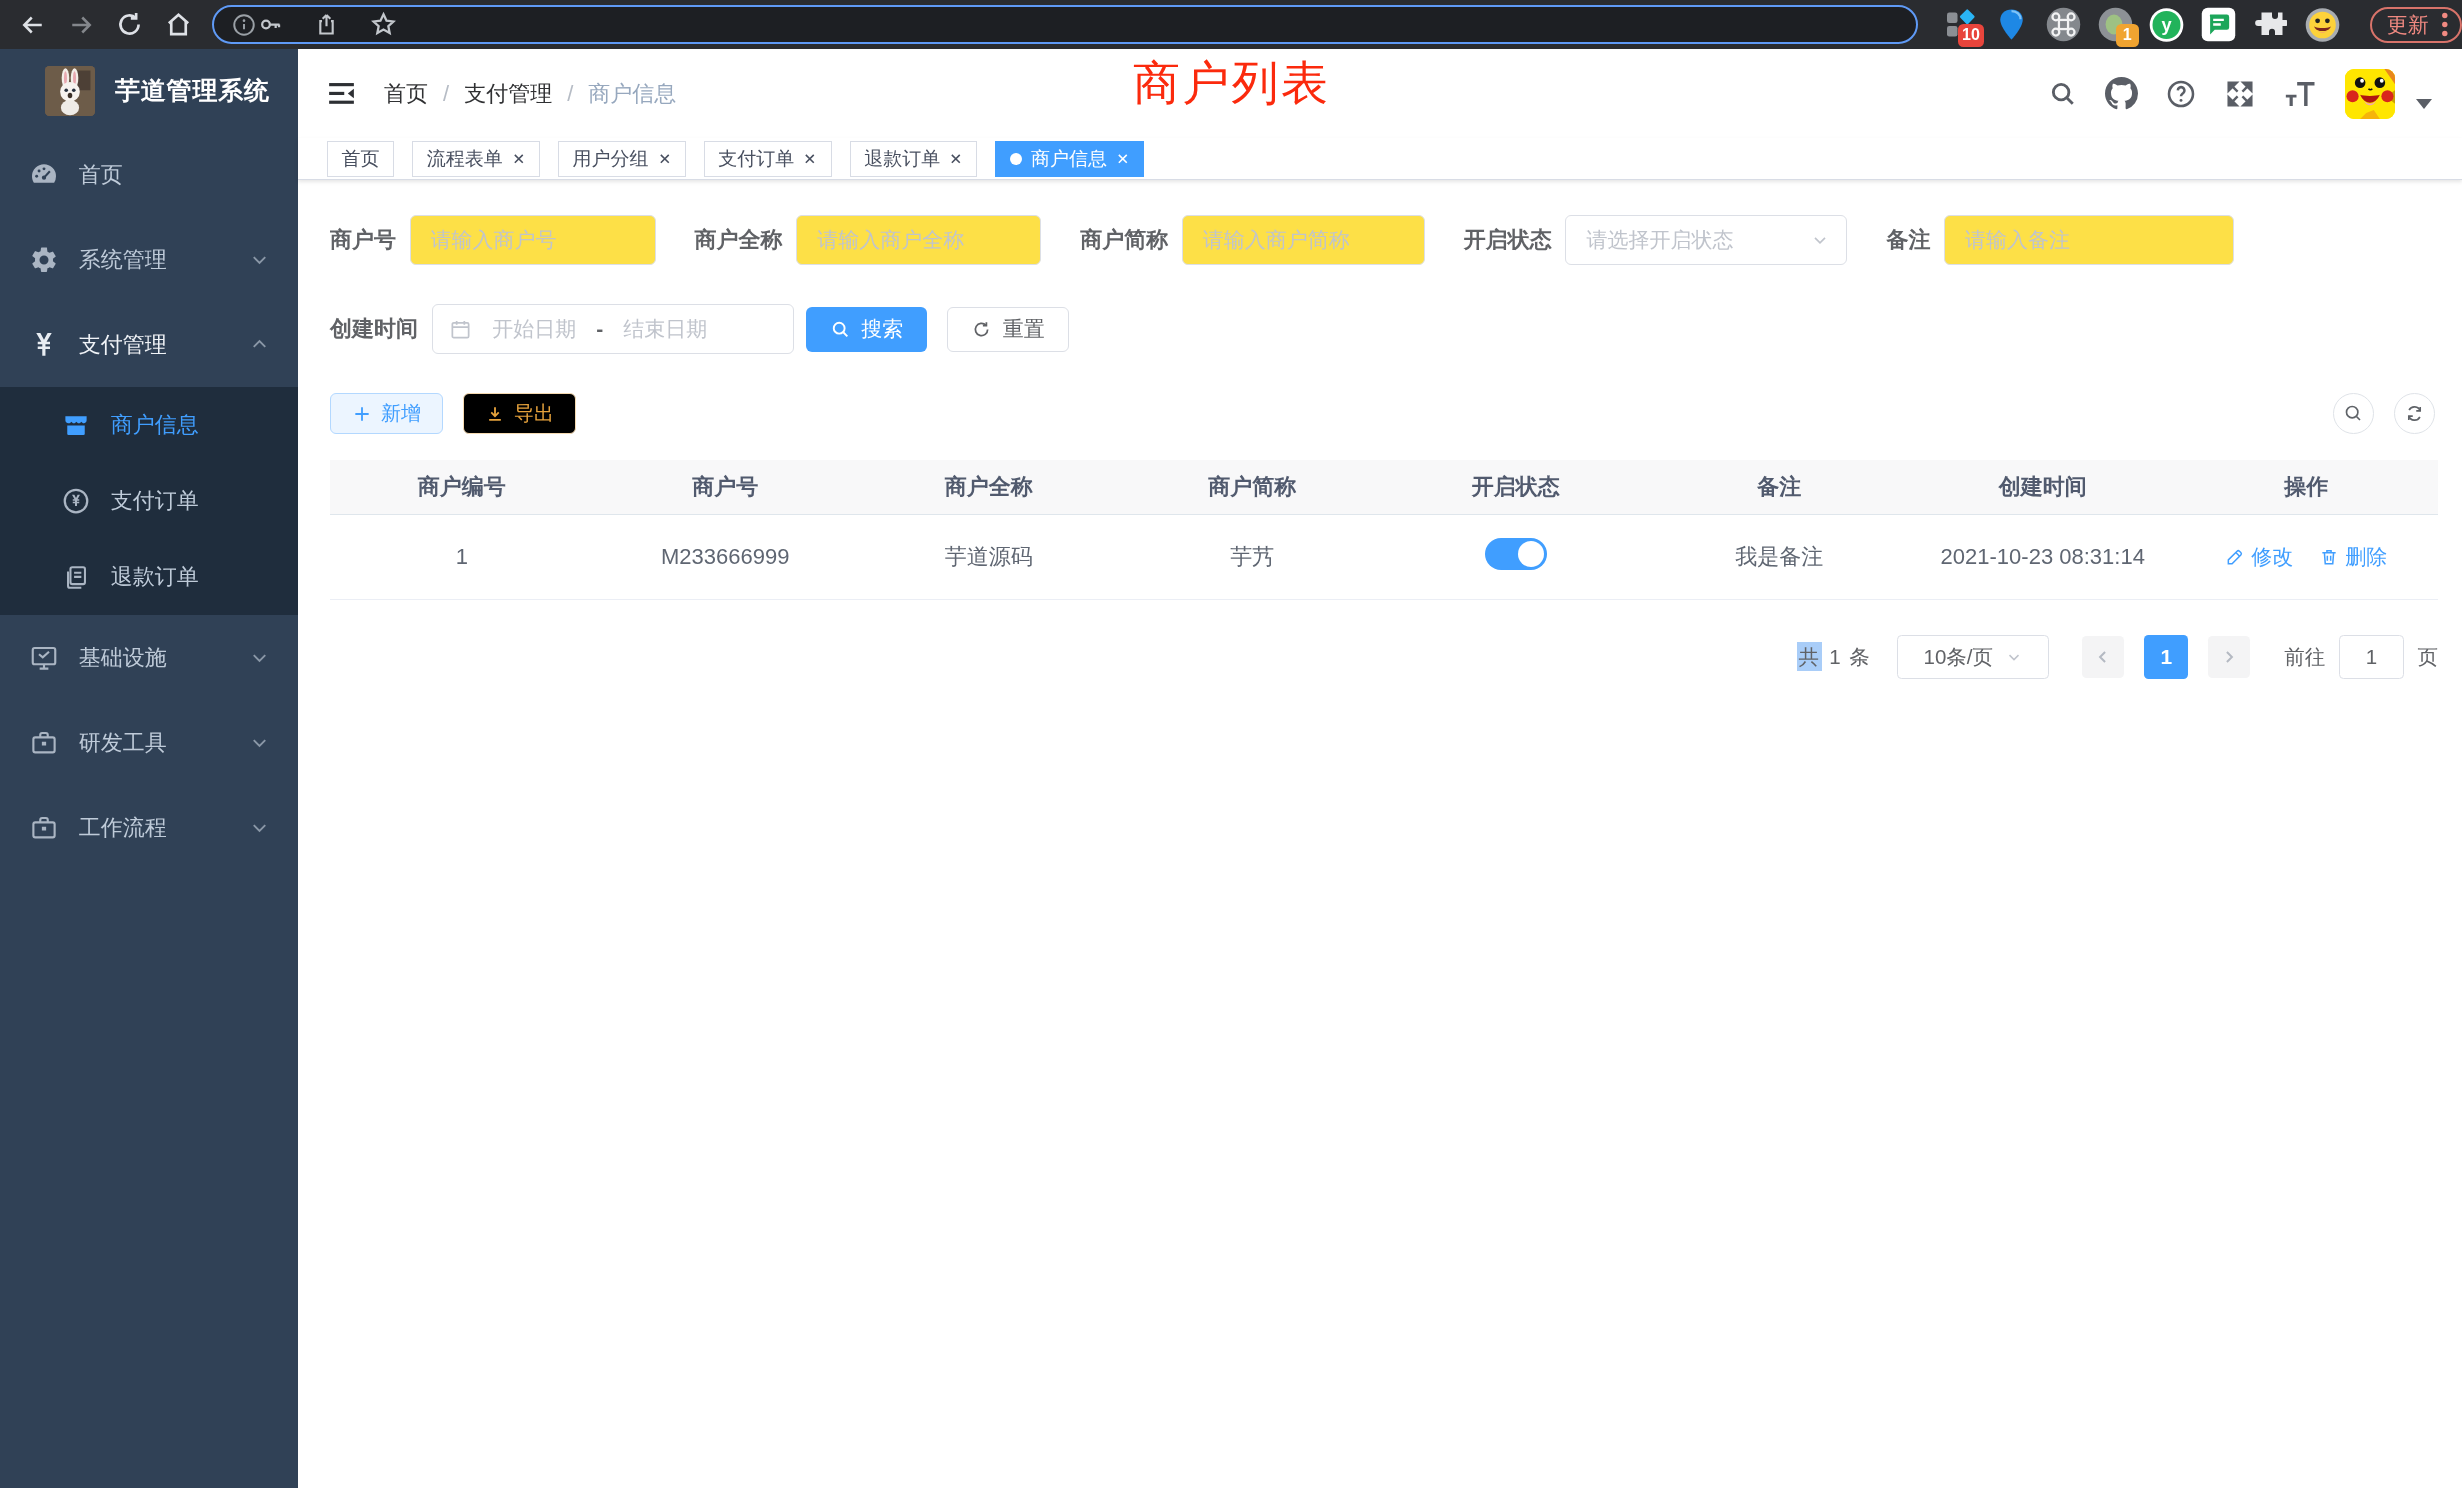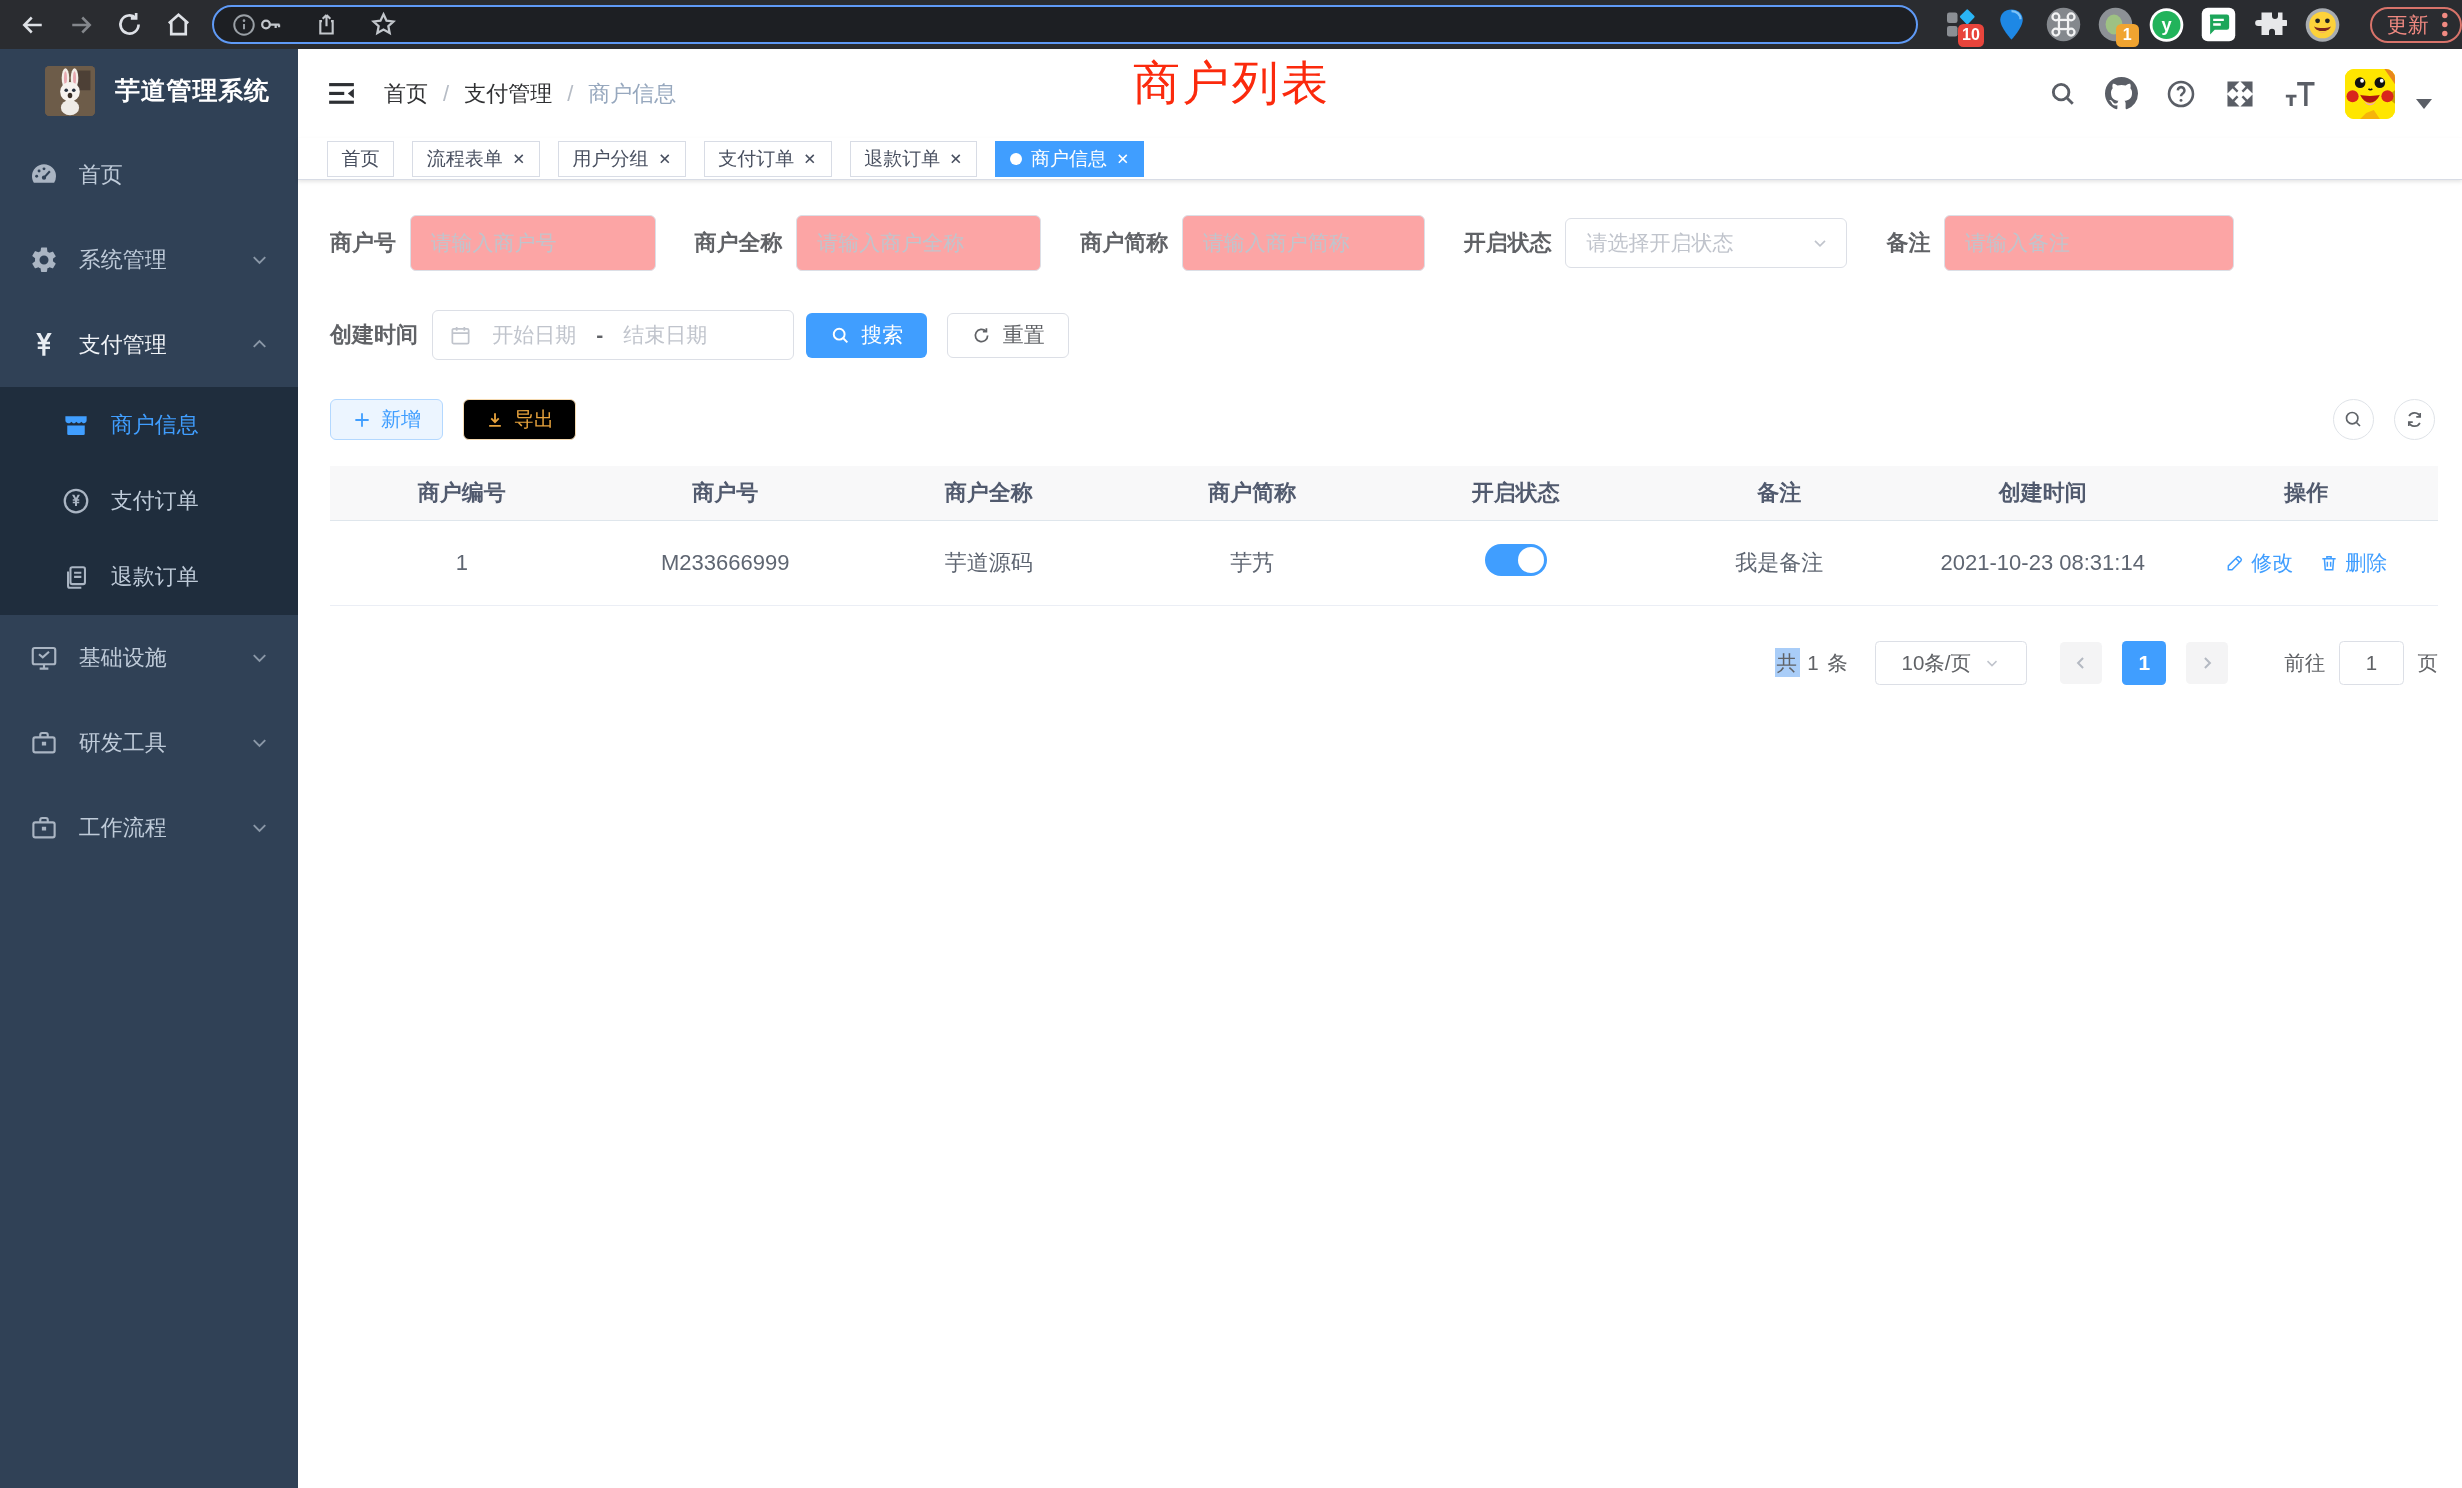--- a/index.html
+++ b/index.html
@@ -86,22 +86,22 @@
   .tab.active { background: #409eff; border-color: #409eff; color: #fff; }
   .tab.active .tab-close { color: #fff; }
   .tab-dot { width: 12px; height: 12px; border-radius: 50%; background: #fff; }
 
   
   .content { padding: 35px 24px 0 32px; flex: 1; }
   .filter-row { display: flex; align-items: center; margin-bottom: 39px; }
   .f-item { display: flex; align-items: center; margin-right: 39px; }
   .f-label { font-size: 22px; font-weight: 700; color: #606266; margin-right: 13.6px; white-space: nowrap; }
   .f-input {
-    height: 56px; border: 0.8px solid #dcdfe6; border-radius: 6px; font-size: 21px;
-    padding: 0 20px; color: #606266; outline: none; background: #fca5a5;
+    height: 50px; border: 0.8px solid #dcdfe6; border-radius: 6px; font-size: 21px;
+    padding: 0 20px; color: #606266; outline: none; background: #fde047;
   }
   .f-input::placeholder { color: #c0c4cc; }
   .f-select {
     height: 50px; border: 0.8px solid #dcdfe6; border-radius: 6px; background: #fff;
     display: flex; align-items: center; justify-content: space-between; padding: 0 16.7px 0 20px;
     font-size: 21px; color: #c0c4cc; cursor: pointer;
   }
   .date-box {
     width: 362px; height: 50px; border: 0.8px solid #dcdfe6; border-radius: 6px; background: #fff;
     display: flex; align-items: center; padding: 0 16.7px; font-size: 21px; color: #c0c4cc; gap: 20px;
@@ -140,21 +140,21 @@
   
   .pagination { display: flex; align-items: center; justify-content: flex-end; margin-top: 35px; font-size: 20.5px; color: #606266; }
   .total { margin-right: 26px; letter-spacing: 1.5px; }
   .hl { background: #a9cdf8; padding: 3px 1.5px; }
   .size-select {
     width: 152px; height: 44px; border: 0.8px solid #dcdfe6; border-radius: 4.5px; background: #fff;
     display: flex; align-items: center; justify-content: center; gap: 12px; cursor: pointer; margin-right: 33px;
   }
   .pg-btn { width: 42px; height: 42px; background: #f4f4f5; border-radius: 4.5px; display: flex; align-items: center; justify-content: center; color: #b4b9c2; cursor: pointer; }
   .pg-cur { width: 44px; height: 44px; background: #409eff; color: #fff; border-radius: 4.5px; display: flex; align-items: center; justify-content: center; margin: 0 20px; font-weight: 700; font-size: 21px; cursor: pointer; }
-  .jump { display: flex; align-items: center; margin-left: 56px; gap: 13.6px; }
+  .jump { display: flex; align-items: center; margin-left: 34px; gap: 13.6px; }
   .jump-input { width: 65px; height: 44px; border: 0.8px solid #dcdfe6; border-radius: 4.5px; text-align: center; font-size: 20.5px; color: #606266; outline: none; }
 
   
   .annotation {
     position: absolute; left: 1133px; top: 55px; font-size: 47px; line-height: 56px;
     color: #fb2a0d; font-weight: 500; letter-spacing: 2.3px; z-index: 50; pointer-events: none;
   }
 </style>
 </head>
 <body>

